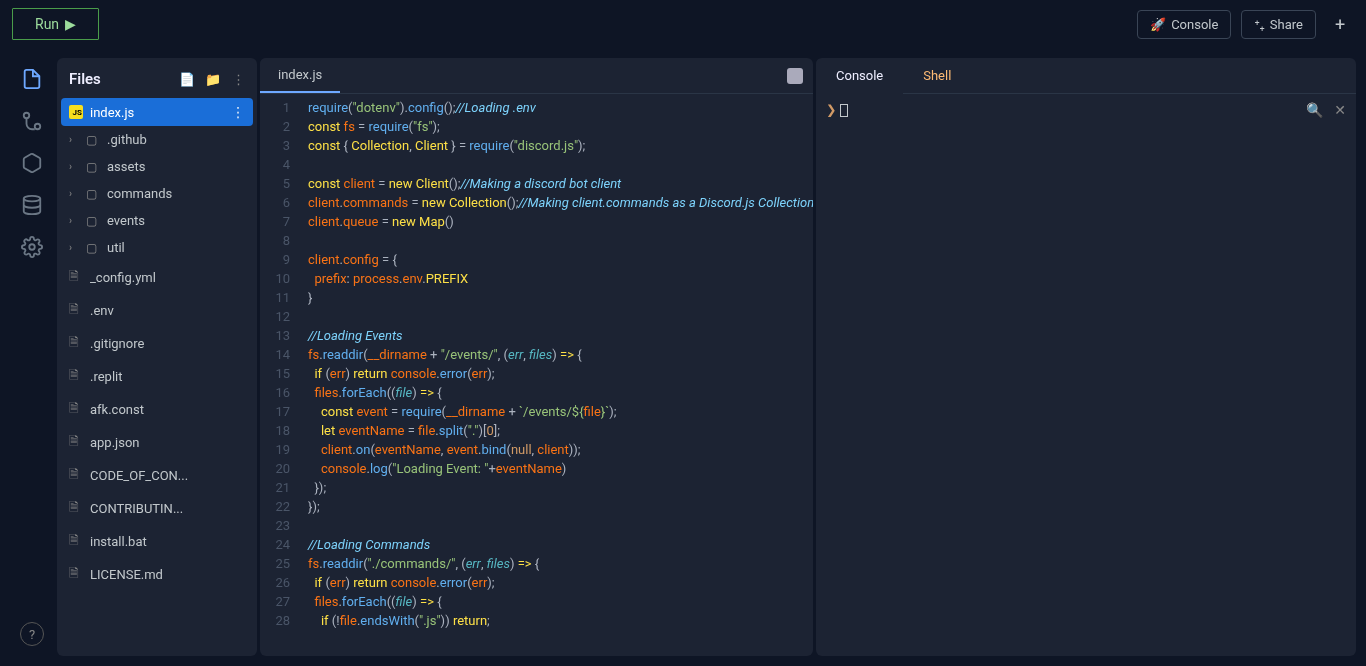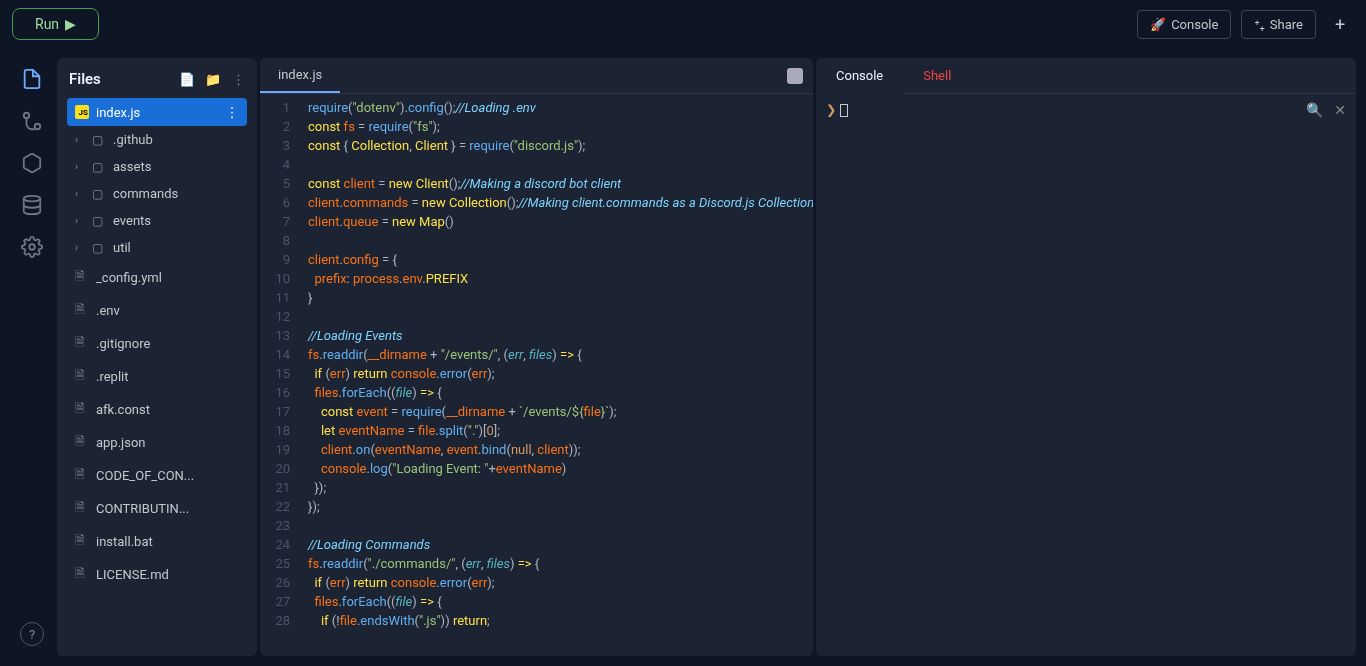--- a/index.html
+++ b/index.html
@@ -11,53 +11,53 @@
 .logo-swirl{width:28px;height:28px;border-radius:50%;border:2px solid #777;position:relative}
 .avatar{width:28px;height:28px;border-radius:50%;background:#2a3546;border:1px solid #444}
 .breadcrumb{display:flex;align-items:center;gap:8px;font-size:14px}
 .breadcrumb .user{color:#6ea8ff}
 .breadcrumb .sep{color:#5c6370}
 .breadcrumb .repo{color:#c2c8cc}
 .lang-badge{width:18px;height:18px;border:1.5px solid #7cb342;border-radius:4px;display:flex;align-items:center;justify-content:center;font-size:9px;color:#7cb342}
 .chev{color:#888;font-size:11px}
 .history-icon{color:#888;font-size:16px}
 .header-center{flex:0}
-.run-btn{padding:7px 22px;border:1px solid #4a9c4a;border-radius:8px;color:#9cdc9c;background:transparent;font-size:14px;cursor:pointer;display:flex;align-items:center;gap:6px}
+.run-btn{padding:7px 22px;border:1px solid #4a9c4a;border-radius:1px;color:#9cdc9c;background:transparent;font-size:14px;cursor:pointer;display:flex;align-items:center;gap:6px}
 .header-right{display:flex;align-items:center;gap:10px;flex:1;justify-content:flex-end}
 .upgrade-btn,.share-btn{padding:6px 12px;border:1px solid #3a4556;border-radius:4px;color:#c2c8cc;background:transparent;font-size:13px;cursor:pointer;display:flex;align-items:center;gap:5px}
 .plus-btn{width:28px;height:28px;display:flex;align-items:center;justify-content:center;color:#c2c8cc;cursor:pointer;font-size:18px}
 .main{display:flex;height:calc(100% - 48px);padding:10px;gap:3px}
 .left-rail{width:44px;display:flex;flex-direction:column;align-items:center;padding-top:10px;gap:20px}
 .rail-icon{width:22px;height:22px;color:#6b7785;cursor:pointer;display:flex;align-items:center;justify-content:center;font-size:18px}
 .rail-icon.active{color:#6ea8ff}
 .rail-bottom{margin-top:auto;margin-bottom:10px}
 .help-icon{width:24px;height:24px;border:1.5px solid #555;border-radius:50%;display:flex;align-items:center;justify-content:center;font-size:13px;color:#888}
 .files-panel{width:200px;background:#1c2333;border-radius:6px;display:flex;flex-direction:column;overflow:hidden}
 .files-header{padding:12px 12px 10px;display:flex;align-items:center;justify-content:space-between}
 .files-title{font-weight:600;font-size:15px;color:#eef}
 .files-actions{display:flex;gap:10px;color:#888;font-size:13px}
 .files-actions span{cursor:pointer}
-.file-tree{flex:1;overflow-y:auto;padding:0 10px}
+.file-tree{flex:1;overflow-y:auto;padding:0 4px}
 .file-item{display:flex;align-items:center;gap:7px;padding:6px 8px;border-radius:4px;cursor:pointer;color:#c2c8cc;font-size:13px;white-space:nowrap;overflow:hidden;text-overflow:ellipsis}
 .file-item.active{background:#1a6ed8;color:#fff}
 .file-item .chev-r{width:10px;font-size:10px;color:#888}
 .file-item .ficon{width:14px;font-size:12px;color:#888;flex-shrink:0}
 .js-icon{background:#f7df1e;color:#000;font-size:8px;font-weight:bold;width:14px;height:14px;display:inline-flex;align-items:center;justify-content:flex-end;padding-right:1px;border-radius:2px}
 .file-item .more{margin-left:auto;font-size:14px;opacity:0.9}
 .editor-panel{flex:1;background:#1c2333;border-radius:6px;display:flex;flex-direction:column;overflow:hidden;min-width:0}
 .editor-tabs{height:36px;display:flex;align-items:center;border-bottom:1px solid #2a3546;position:relative}
 .editor-tab{padding:0 18px;height:100%;display:flex;align-items:center;color:#c2c8cc;font-size:13px;border-bottom:2px solid #6ea8ff;background:#1c2333}
 .stop-indicator{position:absolute;right:10px;width:16px;height:16px;background:#aab;border-radius:3px}
 .editor-body{flex:1;display:flex;overflow:hidden;font-family:'SF Mono',Monaco,Consolas,monospace;font-size:13px;line-height:19px}
 .gutter{width:40px;text-align:right;padding:4px 10px 0 0;color:#4a5568;user-select:none}
 .code{flex:1;padding:4px 0 0 8px;white-space:pre;overflow:hidden}
 .k{color:#fde047}.f{color:#61afef}.s{color:#98c379}.n{color:#d19a66}.c{color:#7dd3fc;font-style:italic}.v{color:#f97316}.p{color:#abb2bf}.i{color:#56b6c2;font-style:italic}.e{color:#fde047}
 .console-panel{width:540px;background:#1c2333;border-radius:6px;display:flex;flex-direction:column;overflow:hidden}
 .console-tabs{height:36px;display:flex;align-items:center;border-bottom:1px solid #2a3546}
-.console-tab{padding:0 20px;height:100%;display:flex;align-items:center;font-size:13px;cursor:pointer;color:#ef4444}
+.console-tab{padding:0 20px;height:100%;display:flex;align-items:center;font-size:13px;cursor:pointer;color:#fdba74}
 .console-tab.active{color:#eef;background:#1c2333;border-bottom:1px solid #1c2333;margin-bottom:-1px}
 .console-body{flex:1;padding:8px 10px;font-family:'SF Mono',Monaco,Consolas,monospace;font-size:12.5px;position:relative}
 .console-line{color:#c2c8cc}
 .prompt{color:#d19a66}
 .cursor-box{display:inline-block;width:8px;height:13px;border:1px solid #c2c8cc;vertical-align:middle;margin-left:4px}
 .console-actions{position:absolute;top:8px;right:10px;display:flex;gap:10px;color:#888;font-size:14px}
 .console-actions span{cursor:pointer}
 svg{width:100%;height:100%}
 </style>
 </head>

